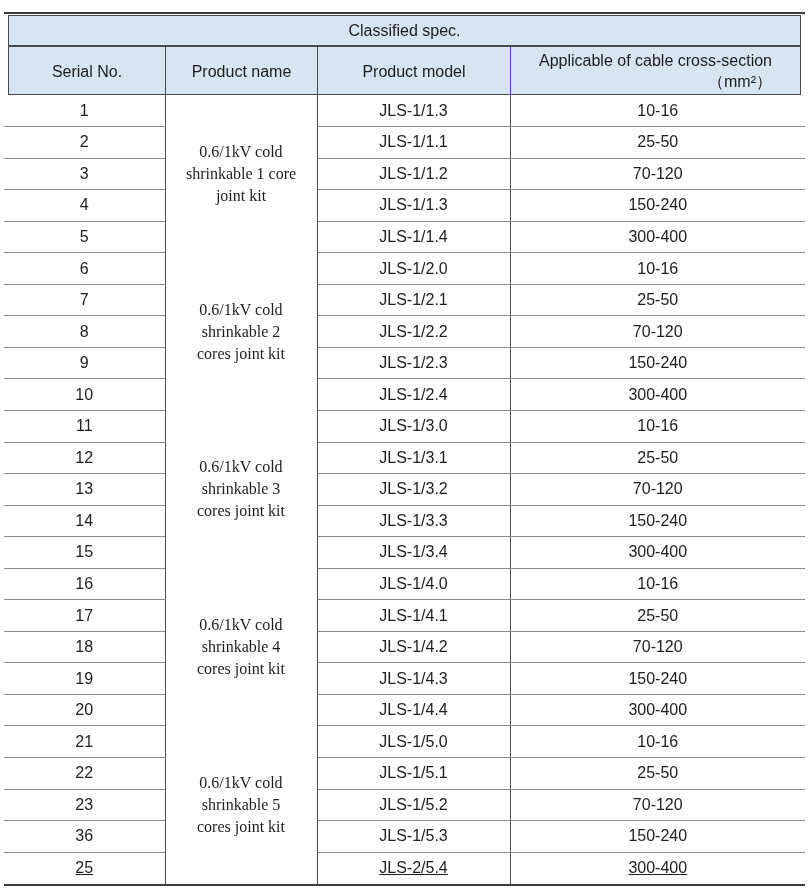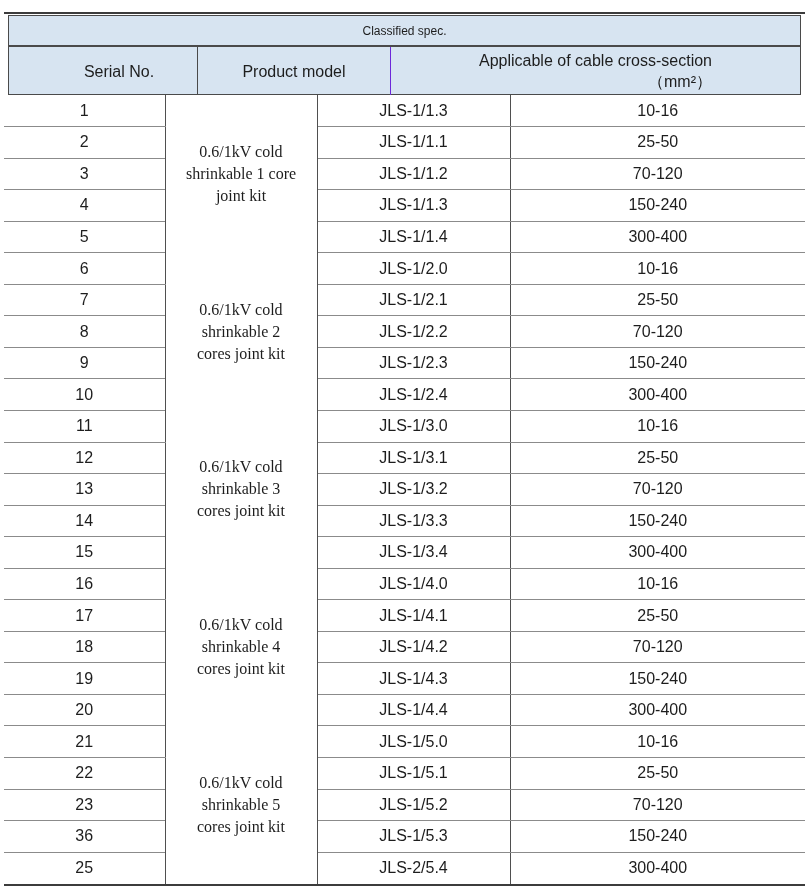--- a/index.html
+++ b/index.html
@@ -31,26 +31,25 @@
     box-sizing: border-box;
     background: #d7e4f1;
     border: 1px solid #4a4a4a;
   }
   .title-row {
     height: 29px;
     border-bottom: 2px solid #4a4a4a;
     display: flex;
     align-items: center;
     justify-content: center;
-    font-size: 12px;
+    font-size: 16px;
   }
   .cols-row {
     display: flex;
     height: 48px;
-    padding-left: 32px;
   }
   .col-h {
     box-sizing: border-box;
     display: flex;
     align-items: center;
     justify-content: center;
     text-align: center;
     font-size: 16px;
     line-height: 21px;
     white-space: pre-line;
@@ -78,33 +77,34 @@
   }
   td.serial, td.model, td.cross { border-bottom: 1px solid #8b8b8b; }
   td.name {
     border-left: 1px solid #4f4f4f;
     border-right: 1px solid #4f4f4f;
     line-height: 22px;
     white-space: pre-line;
     font-family: Liberation Serif, serif;
   }
   td.cross { border-left: 1px solid #4f4f4f; }
-  table.body-table tr:last-child td { border-bottom: none; }
+  table.body-table tr:last-child td { border-bottom: none; text-decoration: underline; }
 </style>
 </head>
 <body>
 
 <div class="page">
 
   <div class="top-rule"></div>
 
   <div class="header-box">
     <div class="title-row">Classified spec.</div>
     <div class="cols-row">
       <div class="col-h c1">Serial No.</div>
+      <div class="col-h c2">Product name</div>
       <div class="col-h c3">Product model</div>
       <div class="col-h c4">Applicable of cable cross-section
 （mm²）</div>
     </div>
   </div>
 
   <table class="body-table">
     <colgroup>
       <col style="width:161px">
       <col style="width:152px">

